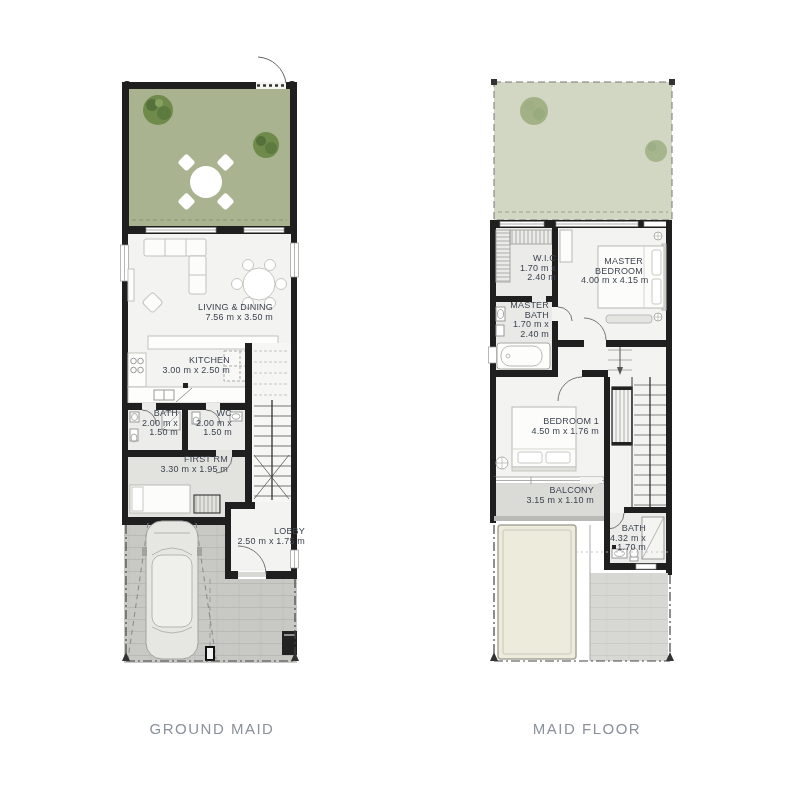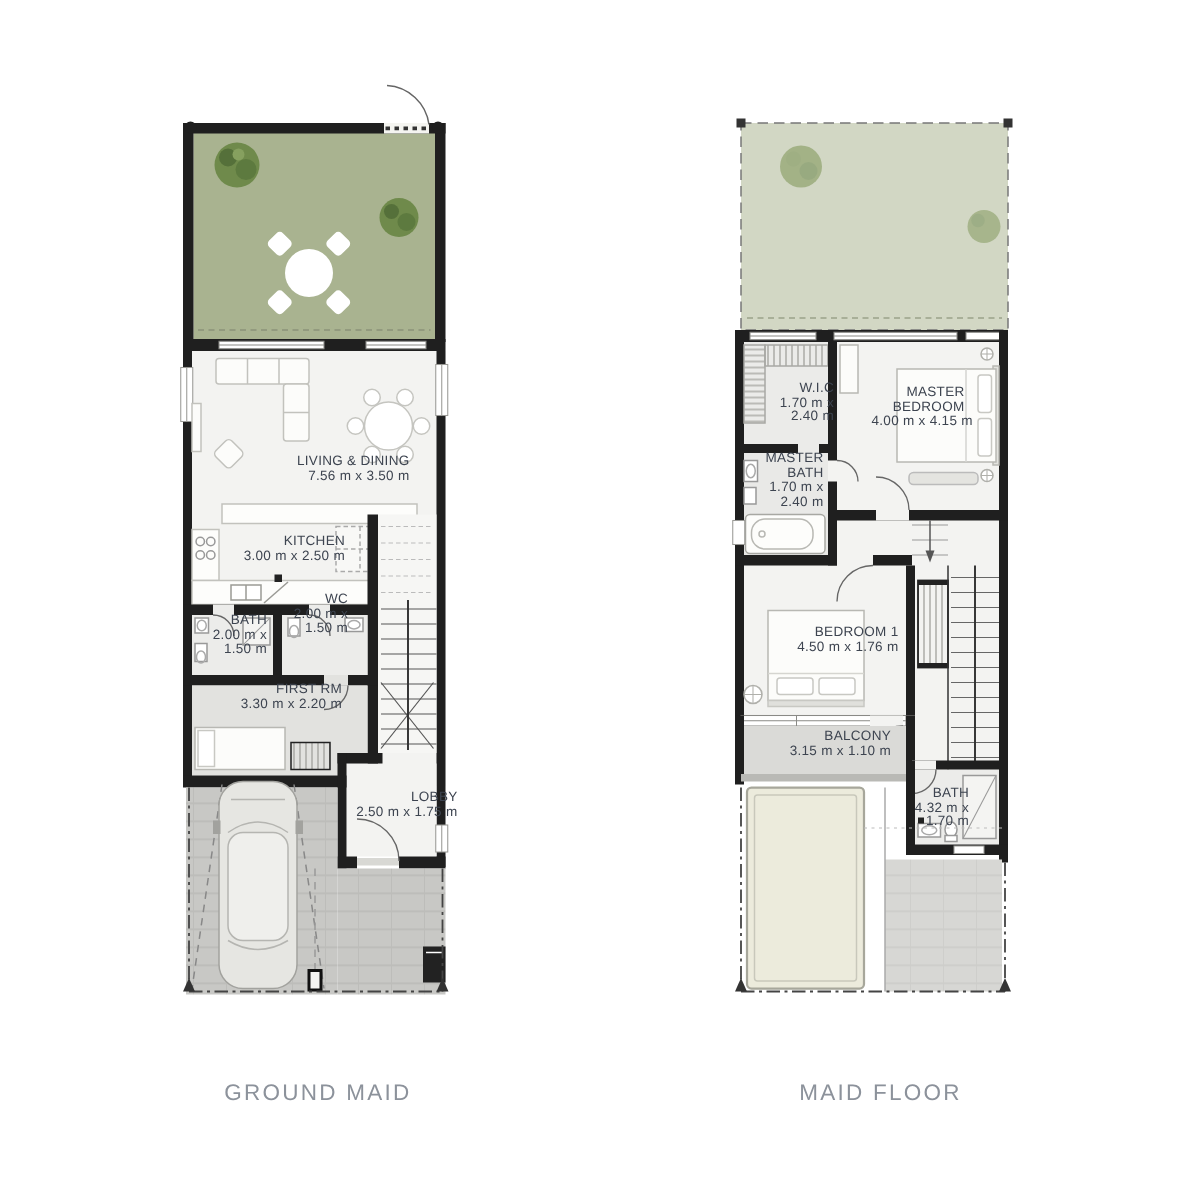--- a/index.html
+++ b/index.html
@@ -432,27 +432,27 @@
     <span class="rdims">7.56 m x 3.50 m</span>
   </div>
   <div class="room-label" style="left:184px;top:356px;width:92px">
     <span class="rname">KITCHEN</span>
     <span class="rdims">3.00 m x 2.50 m</span>
   </div>
   <div class="room-label dims-wrap" style="left:155px;top:409px;width:46px">
     <span class="rname">BATH</span>
     <span class="rdims">2.00 m x 1.50 m</span>
   </div>
-  <div class="room-label dims-wrap" style="left:209px;top:395px;width:46px">
+  <div class="room-label dims-wrap" style="left:209px;top:409px;width:46px">
     <span class="rname">WC</span>
     <span class="rdims">2.00 m x 1.50 m</span>
   </div>
   <div class="room-label" style="left:182px;top:455px;width:92px">
     <span class="rname">FIRST RM</span>
-    <span class="rdims">3.30 m x 2.20 m</span>
+    <span class="rdims">3.30 m x 1.95 m</span>
   </div>
   <div class="room-label" style="left:259px;top:527px;width:92px">
     <span class="rname">LOBBY</span>
     <span class="rdims">2.50 m x 1.75 m</span>
   </div>
 
   <div class="room-label dims-wrap" style="left:533px;top:254px;width:46px">
     <span class="rname">W.I.C</span>
     <span class="rdims">1.70 m x 2.40 m</span>
   </div>

